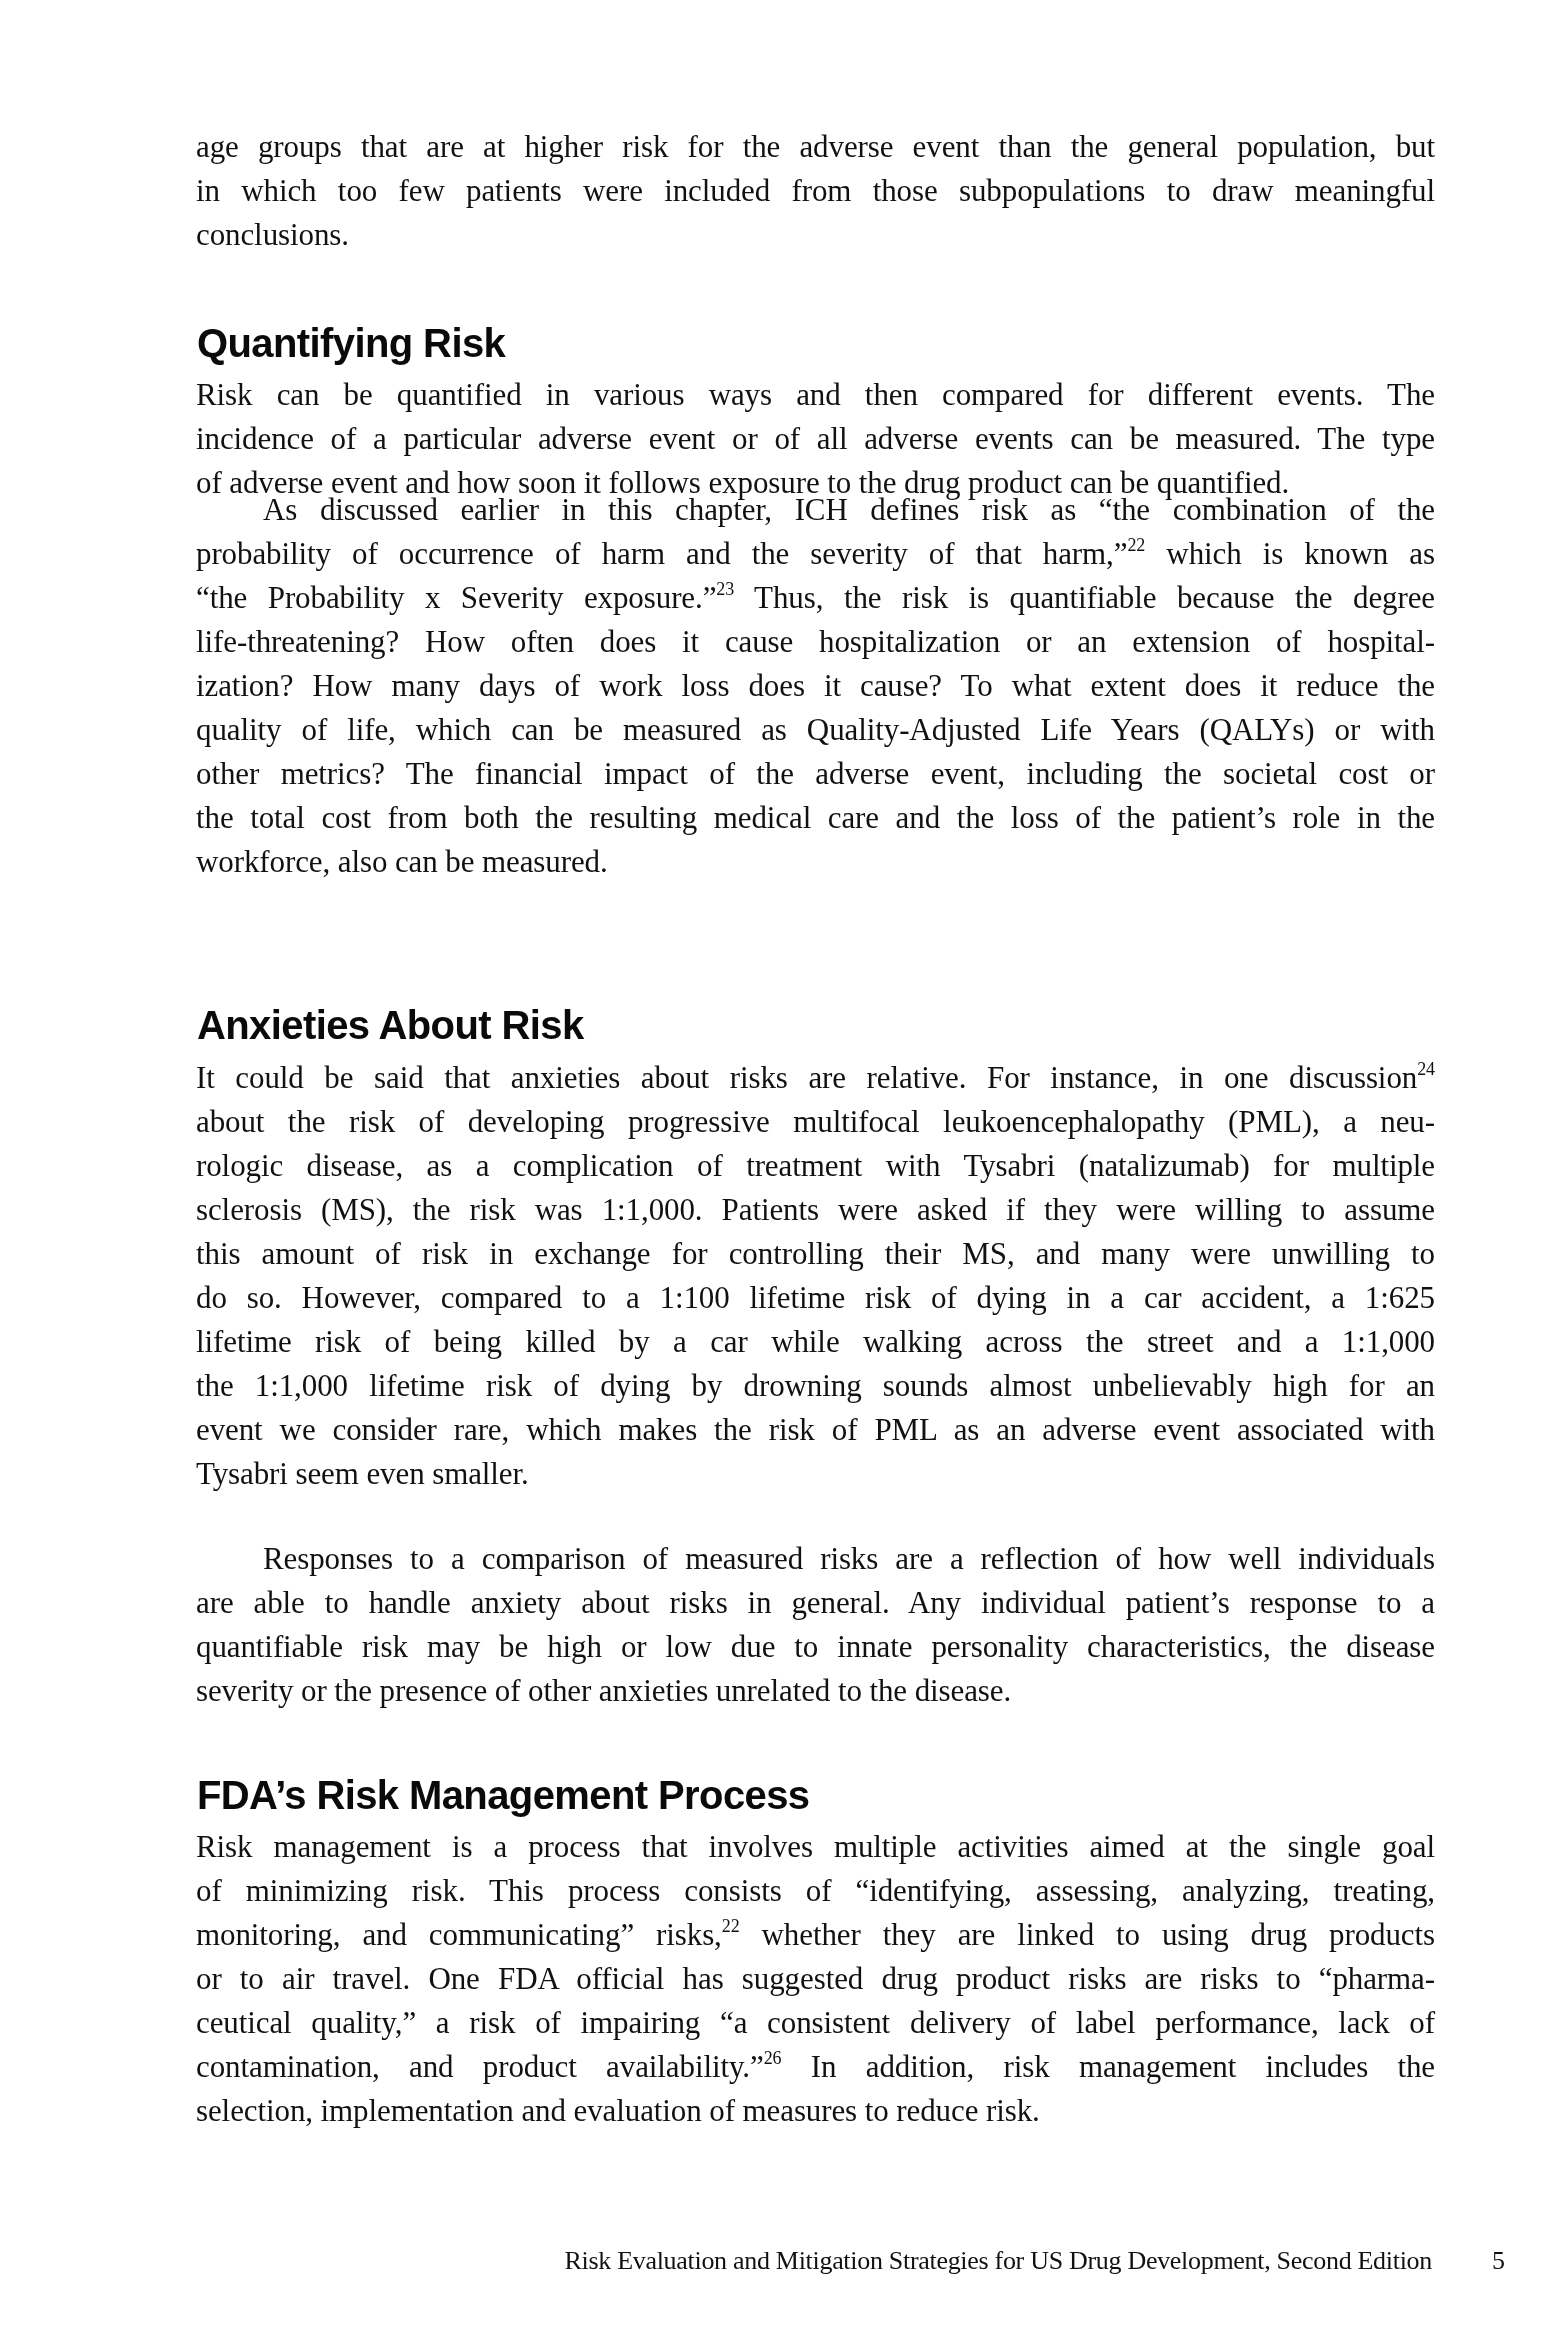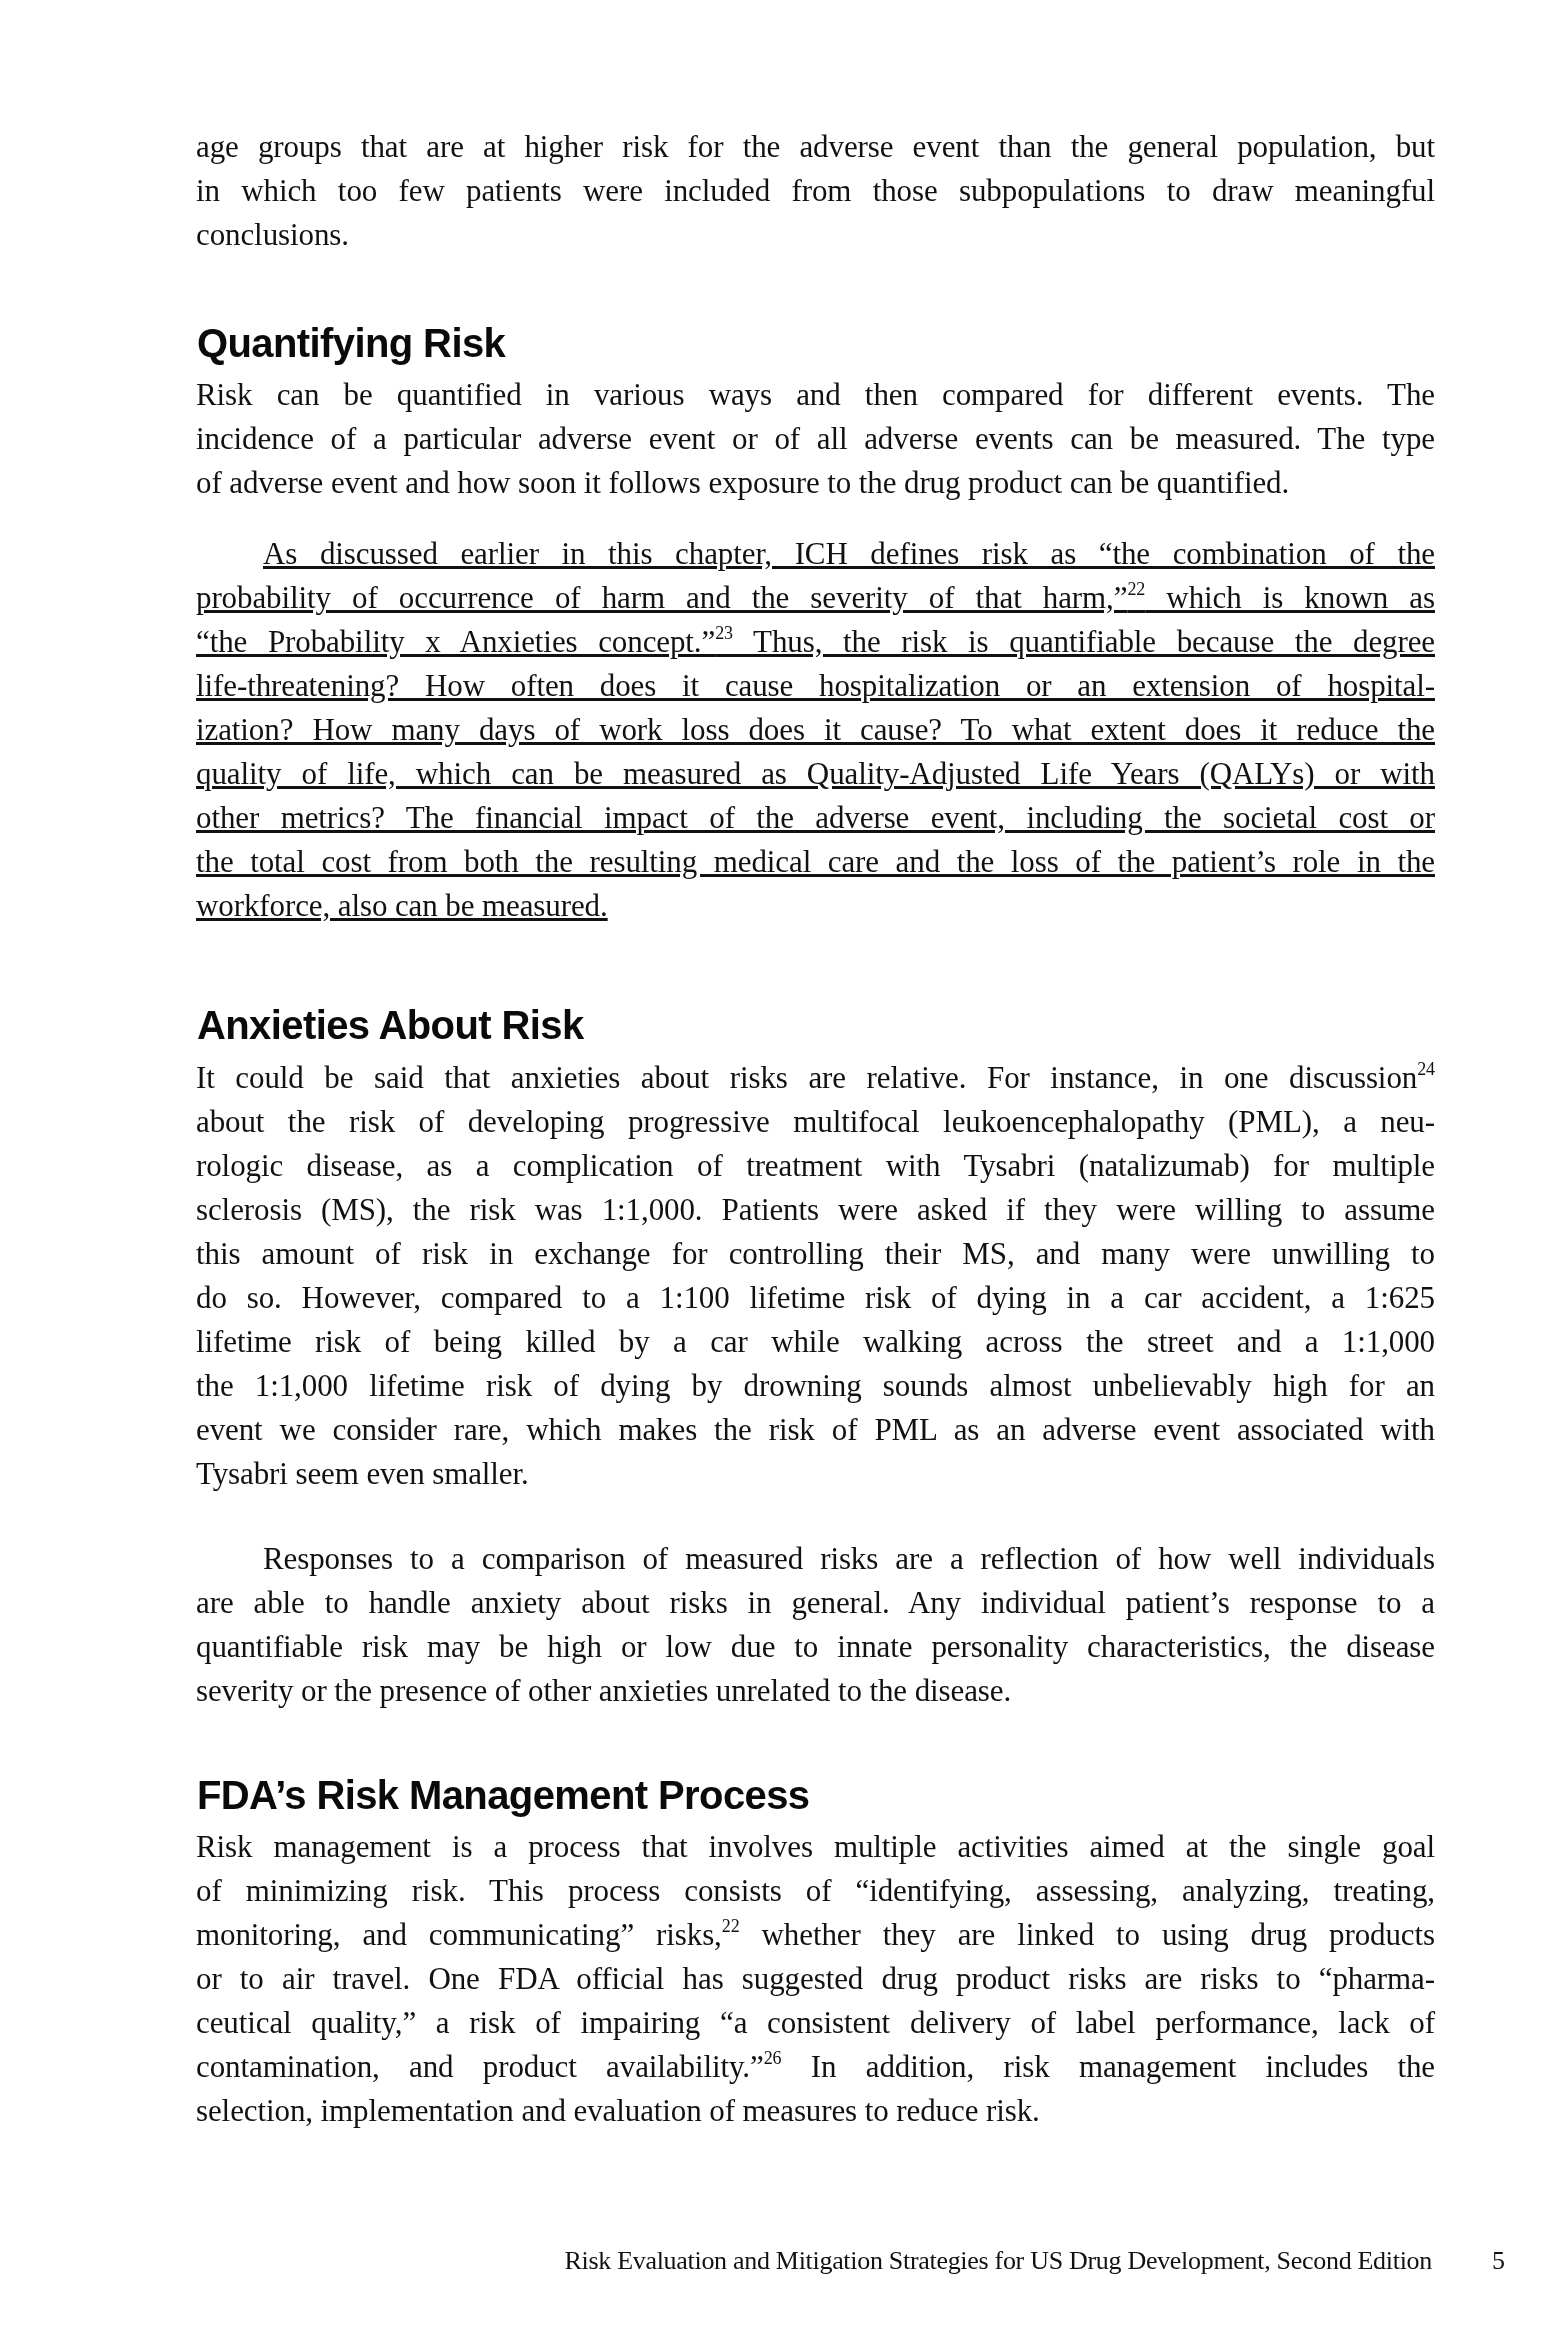--- a/index.html
+++ b/index.html
@@ -95,24 +95,24 @@
       <span class="line"><span>in which too few patients were included from those subpopulations to draw meaningful</span></span>
       <span class="line last"><span>conclusions.</span></span>
     </div>
 
   <h2 class="heading" style="top:318px;">Quantifying Risk</h2>
   <div class="block para" style="top:373px;">
       <span class="line"><span>Risk can be quantified in various ways and then compared for different events. The</span></span>
       <span class="line"><span>incidence of a particular adverse event or of all adverse events can be measured. The type</span></span>
       <span class="line last"><span>of adverse event and how soon it follows exposure to the drug product can be quantified.</span></span>
     </div>
-  <div class="block para" style="top:532px;text-decoration:underline;">
+  <div class="block para" style="top:488px;">
       <span class="line indent"><span>As discussed earlier in this chapter, ICH defines risk as “the combination of the</span></span>
       <span class="line"><span>probability of occurrence of harm and the severity of that harm,”</span><sup>22</sup><span> which is known as</span></span>
-      <span class="line"><span>“the Probability x Anxieties concept.”</span><sup>23</sup><span> Thus, the risk is quantifiable because the degree</span></span>
+      <span class="line"><span>“the Probability x Severity exposure.”</span><sup>23</sup><span> Thus, the risk is quantifiable because the degree</span></span>
       <span class="line"><span>life-threatening? How often does it cause hospitalization or an extension of hospital-</span></span>
       <span class="line"><span>ization? How many days of work loss does it cause? To what extent does it reduce the</span></span>
       <span class="line"><span>quality of life, which can be measured as Quality-Adjusted Life Years (QALYs) or with</span></span>
       <span class="line"><span>other metrics? The financial impact of the adverse event, including the societal cost or</span></span>
       <span class="line"><span>the total cost from both the resulting medical care and the loss of the patient’s role in the</span></span>
       <span class="line last"><span>workforce, also can be measured.</span></span>
     </div>
 
   <h2 class="heading" style="top:1000px;">Anxieties About Risk</h2>
   <div class="block para" style="top:1056px;">

